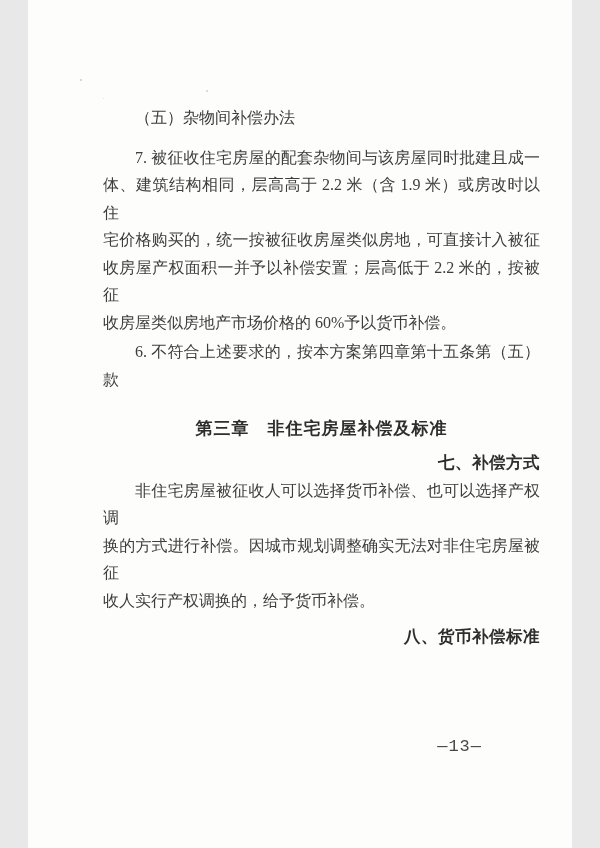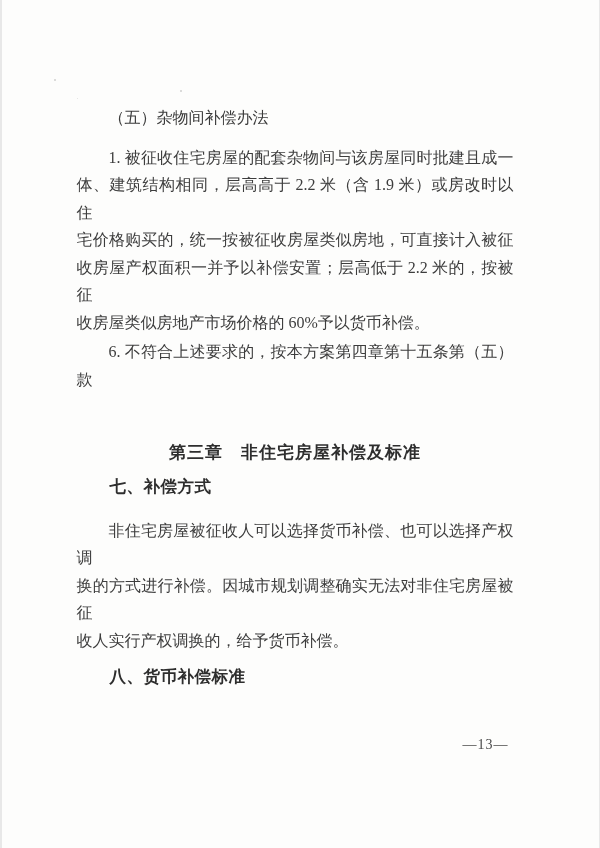--- a/index.html
+++ b/index.html
@@ -2,21 +2,21 @@
 <html><head>
 <meta charset="utf-8">
 <style>
   html, body {
     margin: 0;
     padding: 0;
     background: #e8e8e8;
   }
   .page {
     position: relative;
-    width: 597px;
+    width: 544px;
     height: 848px;
     margin: 0 auto;
     background: #fdfdfc;
     overflow: hidden;
     font-family: "Liberation Serif", "DejaVu Serif", serif;
     color: #3d3d3d;
   }
   .content {
     position: absolute;
     left: 75px;
@@ -36,58 +36,59 @@
 
   
   .chapter-heading {
     font-family: "Liberation Sans", "DejaVu Sans", sans-serif;
     font-weight: bold;
     font-size: 17px;
     line-height: 30px;
     text-align: center;
     letter-spacing: 1px;
     color: #2e2e2e;
-    margin-top: 45px;
+    margin-top: 21px;
     margin-bottom: 5px;
   }
 
   
   .section-heading {
     font-family: "Liberation Sans", "DejaVu Sans", sans-serif;
     font-weight: bold;
     font-size: 16.5px;
     line-height: 27.5px;
     text-indent: 2em;
     letter-spacing: 0.5px;
     color: #2e2e2e;
-    margin-bottom: 16px;
+    margin-bottom: 0;
+    text-align: right;
   }
   .sh-gap { margin-top: 9px; }
 
   .paragraph { margin-bottom: 2px; }
 
   .line {
     font-size: 16px;
     line-height: 27.5px;
     text-align: justify;
     text-align-last: justify;
     white-space: normal;
     color: #3d3d3d;
   }
   .line-first { text-indent: 2em; }
   .line-last  { text-align: center; text-align-last: left; }
 
   .page-number {
     position: absolute;
     right: 90px;
     top: 737px;
-    font-size: 14px;
+    font-size: 17px;
     letter-spacing: 1px;
     color: #474747;
-    font-family: Liberation Serif, serif;
+    font-family: Liberation Mono, monospace;
   }
 
   .speckle {
     position: absolute;
     background: #9a9a9a;
     opacity: 0.45;
     border-radius: 50%;
   }
   .sp1 { left: 52px;  top: 79px;  width: 2px; height: 2px; }
   .sp2 { left: 178px; top: 90px;  width: 2px; height: 2px; }
@@ -97,21 +98,21 @@
 <body>
 
 <div class="page">
   <div class="speckle sp1"></div>
   <div class="speckle sp2"></div>
   <div class="speckle sp3"></div>
 
   <div class="content" id="doc-content">
       <div class="block subheading-kai">（五）杂物间补偿办法</div>
       <div class="block paragraph">
-        <div class="line line-first">1. 被征收住宅房屋的配套杂物间与该房屋同时批建且成一</div>
+        <div class="line line-first">7. 被征收住宅房屋的配套杂物间与该房屋同时批建且成一</div>
         <div class="line">体、建筑结构相同，层高高于 2.2 米（含 1.9 米）或房改时以住</div>
         <div class="line">宅价格购买的，统一按被征收房屋类似房地，可直接计入被征</div>
         <div class="line">收房屋产权面积一并予以补偿安置；层高低于 2.2 米的，按被征</div>
         <div class="line line-last">收房屋类似房地产市场价格的 60%予以货币补偿。</div>
       </div>
       <div class="block paragraph">
         <div class="line line-first">6. 不符合上述要求的，按本方案第四章第十五条第（五）款</div>
       </div>
       <div class="block chapter-heading">第三章　非住宅房屋补偿及标准</div>
       <div class="block section-heading">七、补偿方式</div>

